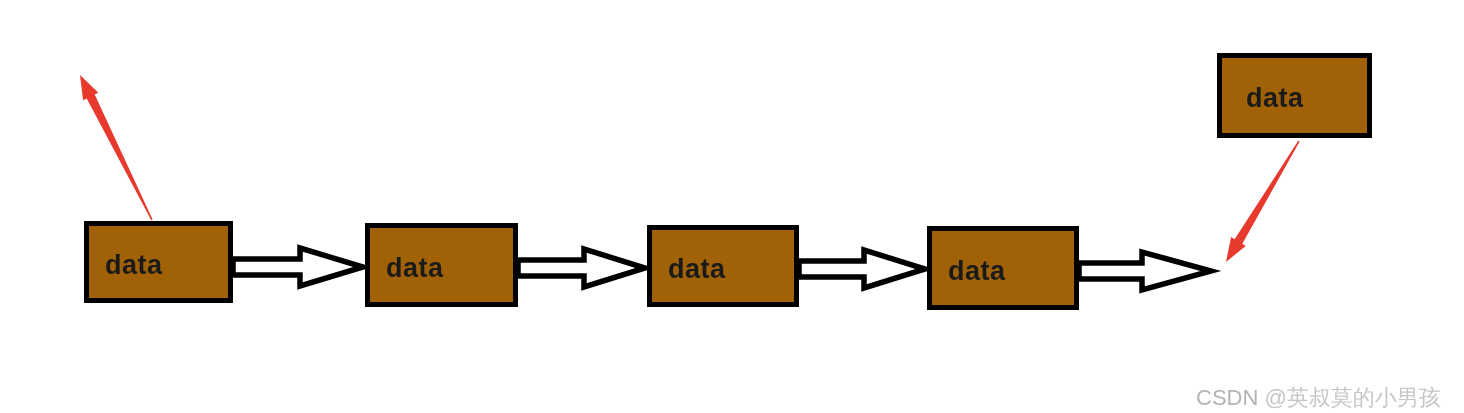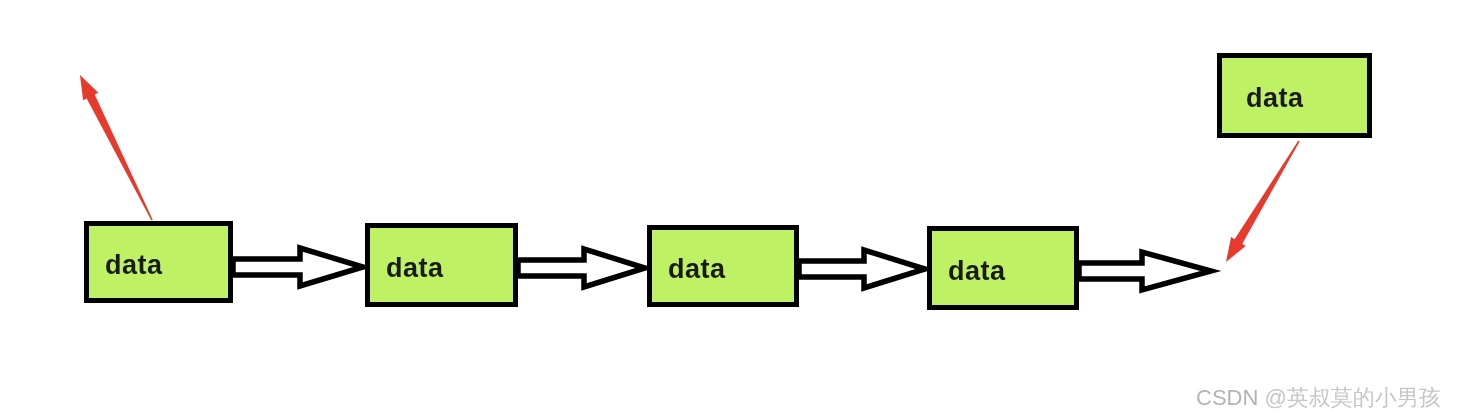--- a/index.html
+++ b/index.html
@@ -19,21 +19,21 @@
     position: absolute;
     left: 0;
     top: 0;
     width: 1464px;
     height: 413px;
   }
   .node-box {
     position: absolute;
     box-sizing: border-box;
     border: 5px solid #000000;
-    background: #bef264;
+    background: #a16207;
     display: flex;
     align-items: center;
   }
   .node-label {
     font-weight: 700;
     font-size: 27px;
     color: #1a1a1a;
     letter-spacing: 0.5px;
     padding-top: 6px;
   }

